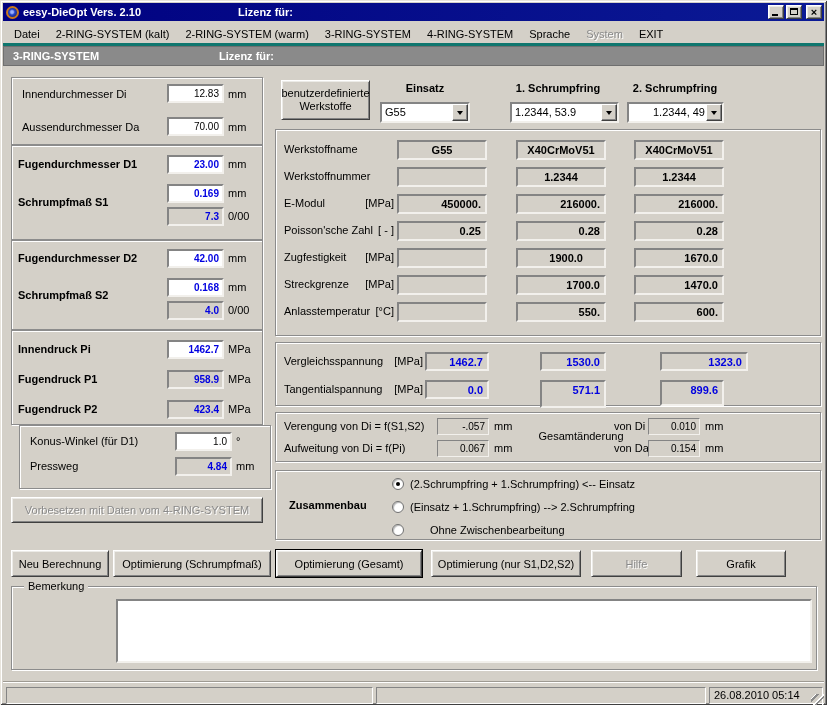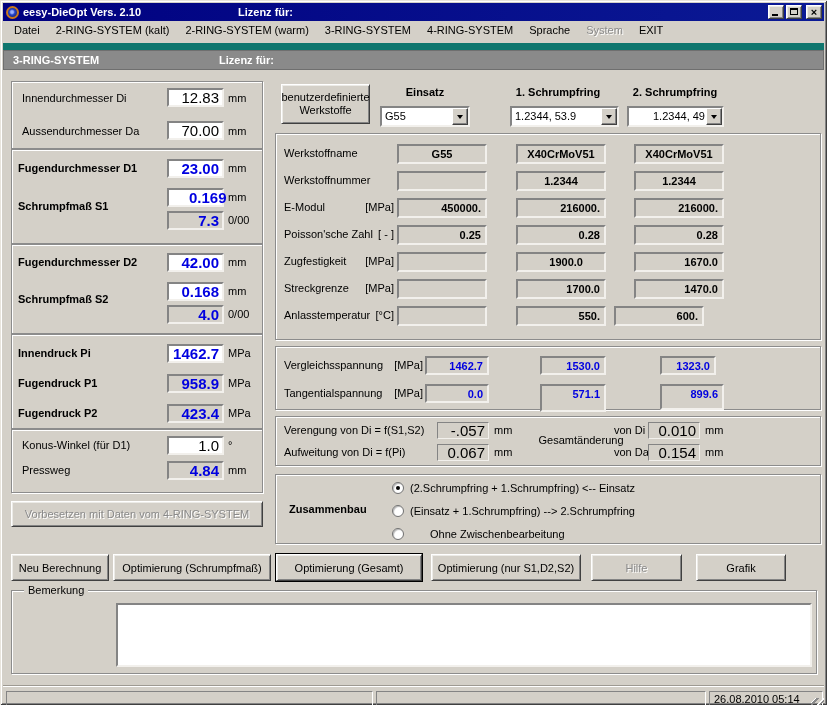--- a/index.html
+++ b/index.html
@@ -12,32 +12,32 @@
     background:radial-gradient(circle at 45% 45%, #9ab0ff 0 18%, #2846c8 40%, #001064 100%);margin:0 4px 0 1px;}
   .title-text{color:#fff;font-size:11px;font-weight:bold;white-space:nowrap;}
   .title-license{position:absolute;left:235px;color:#fff;font-size:11px;font-weight:bold;}
   .winbtns{position:absolute;right:2px;top:2px;display:flex;gap:2px;}
   .tbtn{width:16px;height:14px;background:#d4d0c8;border:1px solid;border-color:#fff #404040 #404040 #fff;
     box-shadow:inset 1px 1px 0 #ecebe7, inset -1px -1px 0 #848484;box-sizing:border-box;position:relative;}
   .tbtn.close{margin-left:2px;}
   .g-min{position:absolute;left:3px;bottom:2px;width:6px;height:2px;background:#000;}
   .g-max{position:absolute;left:3px;top:2px;width:8px;height:7px;border:1px solid #000;border-top-width:2px;box-sizing:border-box;}
   .g-close{position:absolute;left:0;top:-1px;width:14px;text-align:center;font-size:11px;font-weight:bold;color:#000;line-height:14px;}
-  .menubar{height:22px;display:flex;align-items:flex-start;padding-left:3px;border-bottom:7px solid #0f766e;box-shadow:0 1px 0 #fff;}
+  .menubar{height:22px;display:flex;align-items:flex-end;padding-left:3px;border-bottom:3px solid #0f766e;box-shadow:0 1px 0 #fff;}
   .mitem{font-size:11px;padding:3px 8px;color:#000;white-space:nowrap;}
   .mitem.dis{color:#8a8a8a;text-shadow:1px 1px 0 #fff;}
   .content{position:relative;height:634px;}
   .subheader{position:absolute;left:0;top:0;width:821px;height:20px;background:#8a8a8a;border:1px solid #6f6f6f;box-sizing:border-box;}
   .subheader .sh1{position:absolute;left:9px;top:3px;color:#fff;font-size:11px;font-weight:bold;}
   .subheader .sh2{position:absolute;left:215px;top:3px;color:#fff;font-size:11px;font-weight:bold;}
   .gbx{position:absolute;box-sizing:border-box;border:1px solid #8c8c8c;box-shadow:1px 1px 0 #fff, inset 1px 1px 0 #fff;}
   .lbl{position:absolute;font-size:11px;white-space:nowrap;color:#000;}
   .b{font-weight:bold;}
   .fld{position:absolute;box-sizing:border-box;height:19px;width:57px;background:#fff;border:2px solid;
-    border-color:#848484 #f2f0ec #f2f0ec #848484;font-size:15px;font-weight:bold;color:#0000e0;
+    border-color:#848484 #f2f0ec #f2f0ec #848484;font-size:10px;font-weight:bold;color:#0000e0;
     text-align:right;padding:1px 3px 0 0;line-height:13px;}
   .fld.blk{color:#000;font-weight:normal;}
   .fld.gray{background:#d4d0c8;}
   .fld.thin{border-width:1px;height:17px;line-height:14px;}
   .btn{position:absolute;box-sizing:border-box;height:27px;background:#d4d0c8;border:1px solid;border-color:#fff #404040 #404040 #fff;
     box-shadow:inset 1px 1px 0 #ecebe7, inset -1px -1px 0 #848484;font-size:11px;color:#000;text-align:center;
     display:flex;align-items:center;justify-content:center;cursor:default;white-space:nowrap;}
   .btn.dis{color:#8a8a8a;text-shadow:1px 1px 0 #fff;}
   .btn.def{outline:1px solid #000;}
   .colhdr{position:absolute;font-size:11px;font-weight:bold;text-align:center;white-space:nowrap;}
@@ -137,21 +137,21 @@
       <div class="fld" style="left:155px;top:9px;">1462.7</div>
       <span class="lbl" style="left:216px;top:12px;">MPa</span>
       <span class="lbl b" style="left:6px;top:42px;">Fugendruck P1</span>
       <div class="fld gray" style="left:155px;top:39px;">958.9</div>
       <span class="lbl" style="left:216px;top:42px;">MPa</span>
       <span class="lbl b" style="left:6px;top:72px;">Fugendruck P2</span>
       <div class="fld gray" style="left:155px;top:69px;">423.4</div>
       <span class="lbl" style="left:216px;top:72px;">MPa</span>
     </div>
 
-    <div class="gbx" style="left:8px;top:379px;width:252px;height:64px;">
+    <div class="gbx" style="left:16px;top:379px;width:252px;height:64px;">
       <span class="lbl" style="left:10px;top:9px;">Konus-Winkel  (für D1)</span>
       <div class="fld blk" style="left:155px;top:6px;">1.0</div>
       <span class="lbl" style="left:216px;top:9px;">°</span>
       <span class="lbl" style="left:10px;top:34px;">Pressweg</span>
       <div class="fld gray" style="left:155px;top:31px;">4.84</div>
       <span class="lbl" style="left:216px;top:34px;">mm</span>
     </div>
 
     <button class="btn dis" style="left:8px;top:451px;width:252px;height:26px;">Vorbesetzen mit Daten vom 4-RING-SYSTEM</button>
 
@@ -216,29 +216,29 @@
       <span class="lbl" style="left:8px;top:148px;">Streckgrenze</span>
       <span class="lbl" style="left:62px;top:148px;width:56px;text-align:right;">[MPa]</span>
       <div class="cell" style="left:121px;top:145px;width:90px;text-align:right;padding-right:4px;"></div>
       <div class="cell" style="left:240px;top:145px;width:90px;text-align:right;padding-right:4px;">1700.0</div>
       <div class="cell" style="left:358px;top:145px;width:90px;text-align:right;padding-right:4px;">1470.0</div>
 
       <span class="lbl" style="left:8px;top:175px;">Anlasstemperatur</span>
       <span class="lbl" style="left:62px;top:175px;width:56px;text-align:right;">[°C]</span>
       <div class="cell" style="left:121px;top:172px;width:90px;text-align:right;padding-right:4px;"></div>
       <div class="cell" style="left:240px;top:172px;width:90px;text-align:right;padding-right:4px;">550.</div>
-      <div class="cell" style="left:338px;top:172px;width:90px;text-align:right;padding-right:4px;">600.</div>
+      <div class="cell" style="left:358px;top:172px;width:90px;text-align:right;padding-right:4px;">600.</div>
     </div>
 
     <div class="gbx" style="left:272px;top:296px;width:546px;height:64px;">
       <span class="lbl" style="left:8px;top:12px;">Vergleichsspannung</span>
       <span class="lbl" style="left:91px;top:12px;width:56px;text-align:right;">[MPa]</span>
       <div class="cell blue" style="left:149px;top:9px;width:64px;height:19px;">1462.7</div>
       <div class="cell blue" style="left:264px;top:9px;width:66px;height:19px;">1530.0</div>
-      <div class="cell blue" style="left:384px;top:9px;width:56px;height:19px;">1323.0</div>
+      <div class="cell blue" style="left:384px;top:9px;width:88px;height:19px;">1323.0</div>
       <span class="lbl" style="left:8px;top:40px;">Tangentialspannung</span>
       <span class="lbl" style="left:91px;top:40px;width:56px;text-align:right;">[MPa]</span>
       <div class="cell blue" style="left:149px;top:37px;width:64px;height:19px;">0.0</div>
       <div class="cell blue" style="left:264px;top:37px;width:66px;height:28px;">571.1</div>
       <div class="cell blue" style="left:384px;top:37px;width:64px;height:26px;">899.6</div>
     </div>
 
     <div class="gbx" style="left:272px;top:366px;width:546px;height:50px;">
       <span class="lbl" style="left:8px;top:7px;">Verengung von Di = f(S1,S2)</span>
       <div class="fld thin blk gray" style="left:161px;top:5px;width:52px;">-.057</div>

